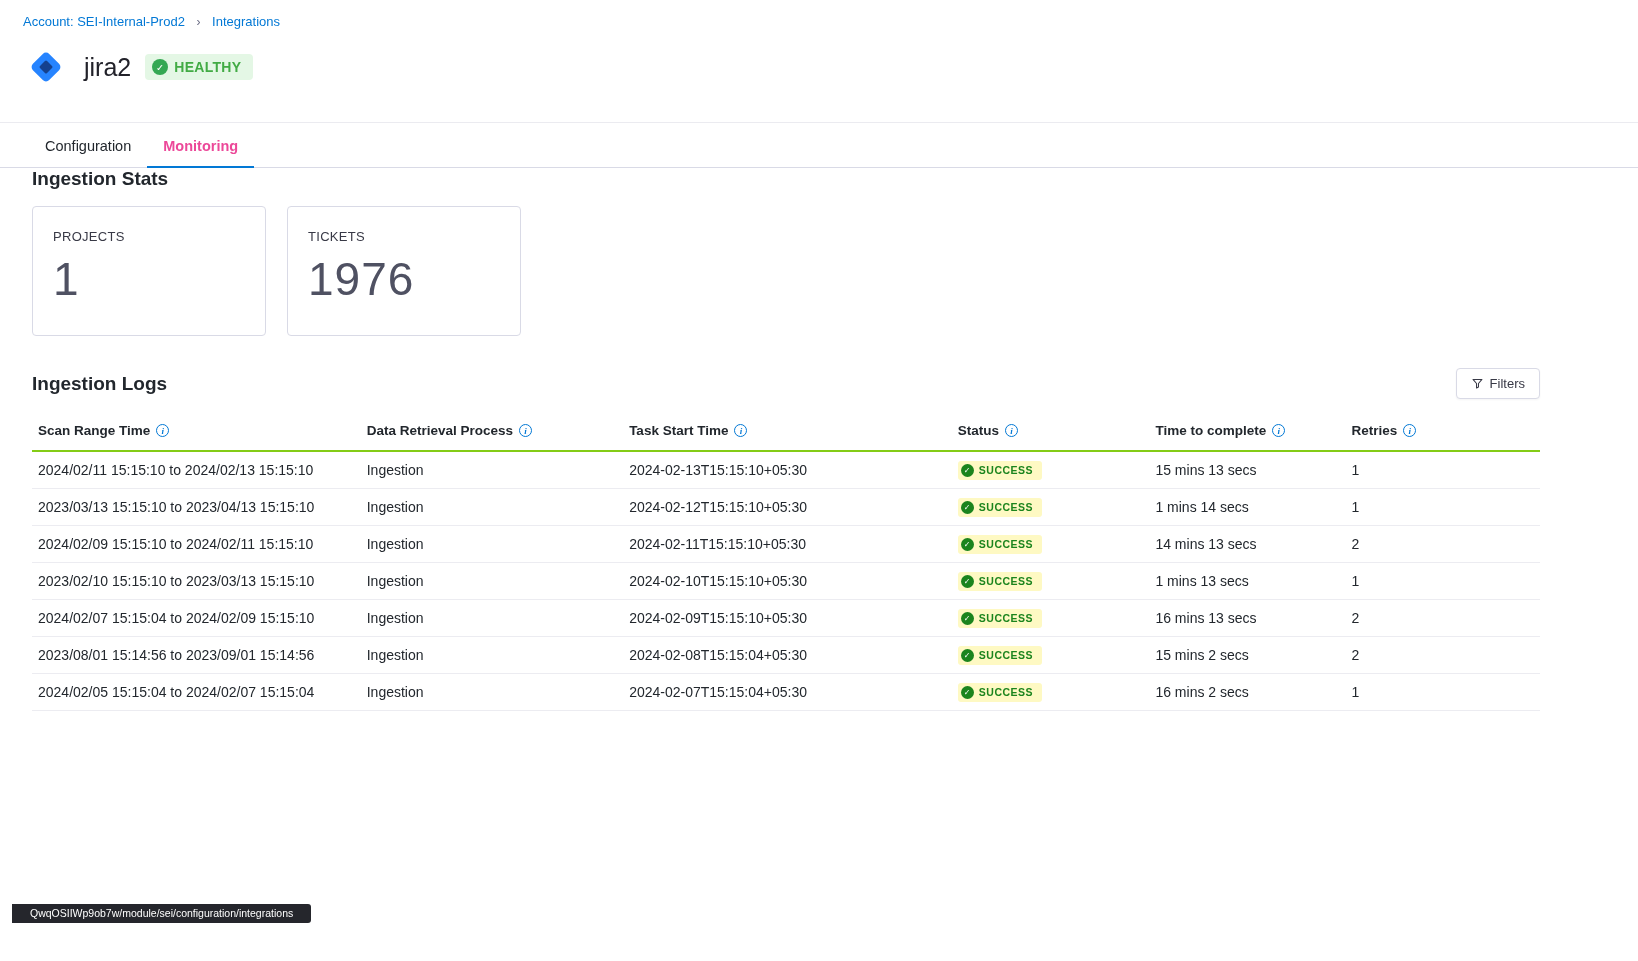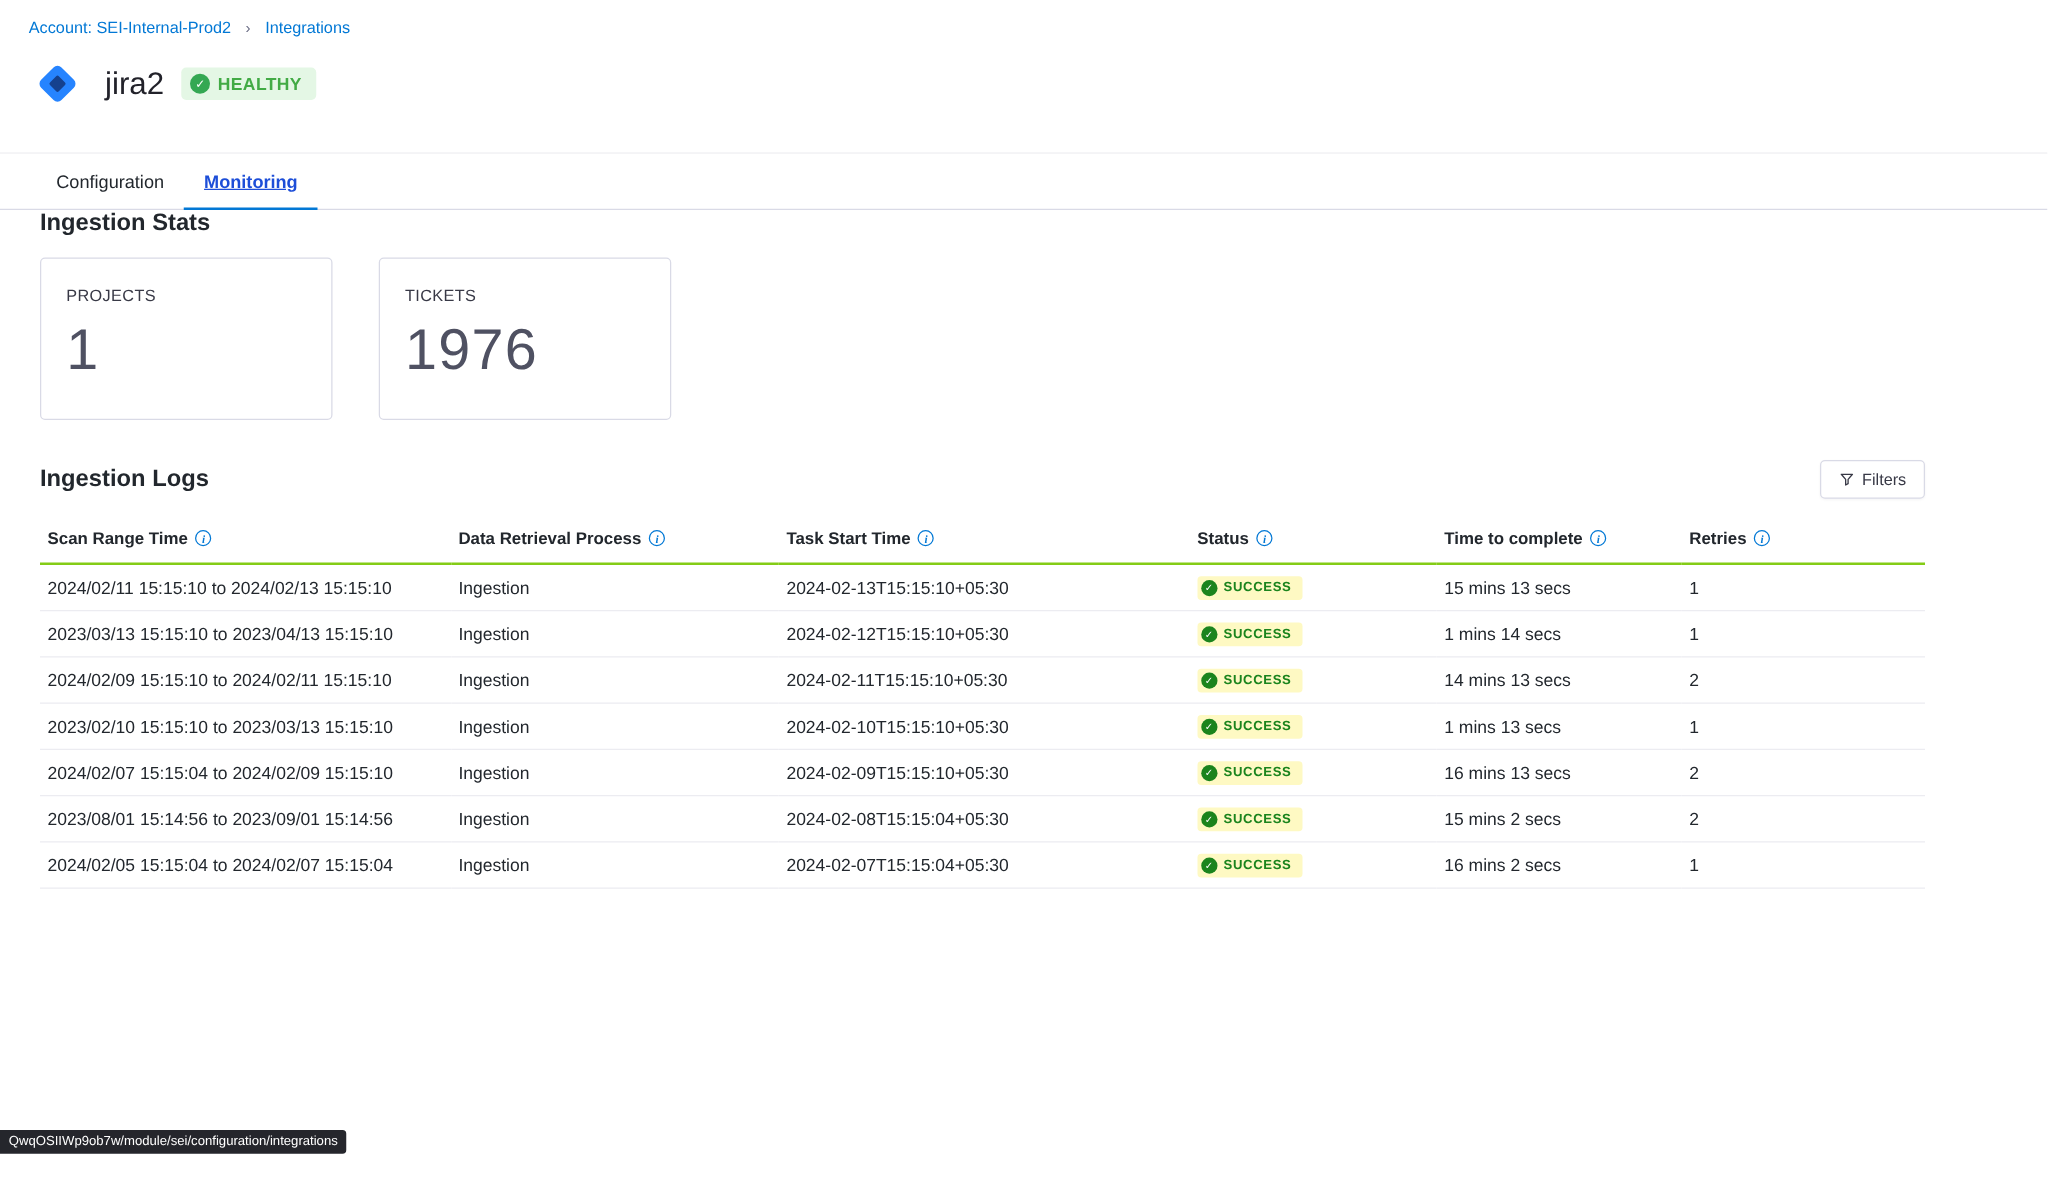--- a/index.html
+++ b/index.html
@@ -63,37 +63,36 @@
   }
   .tab {
     padding: 15px 16px 12px;
     font-size: 14.5px;
     color: #22272d;
     cursor: pointer;
     border-bottom: 2px solid transparent;
     margin-bottom: -1px;
   }
   .tab.active {
-    color: #1d4ed8;
+    color: #ec4899;
     font-weight: 700;
     border-bottom-color: #0278d5;
-    text-decoration: underline;
   }
 
   
   .main { padding: 0 98px 0 32px; }
   .section-title {
     font-size: 19px;
     font-weight: 700;
     color: #22272d;
     margin: 0;
   }
   .stats-title { }
 
-  .cards { display: flex; gap: 37px; margin-top: 16px; }
+  .cards { display: flex; gap: 21px; margin-top: 16px; }
   .card {
     width: 234px;
     height: 130px;
     background: #fff;
     border: 1px solid #d9dae6;
     border-radius: 4px;
     padding: 22px 20px;
   }
   .card-label { font-size: 13px; color: #383946; font-weight: 500; letter-spacing: 0.3px; }
   .card-value {
@@ -178,26 +177,26 @@
     width: 13px; height: 13px; border-radius: 50%;
     background: #1b841d; color: #fff;
     display: inline-flex; align-items: center; justify-content: center;
     font-size: 8px;
   }
   .badge-check::before { content: "✓"; }
 
   
   .status-bar {
     position: absolute;
-    left: 0;
+    left: 12px;
     top: 904px;
     background: #25262c;
     color: #ffffff;
     font-size: 10.5px;
-    padding: 3px 7px 4px;
+    padding: 3px 18px 4px;
     border-radius: 0 3px 3px 0;
   }
 </style>
 </head>
 <body>
 
 <div class="page">
 
   <header class="top-header">
     <nav class="breadcrumb">

